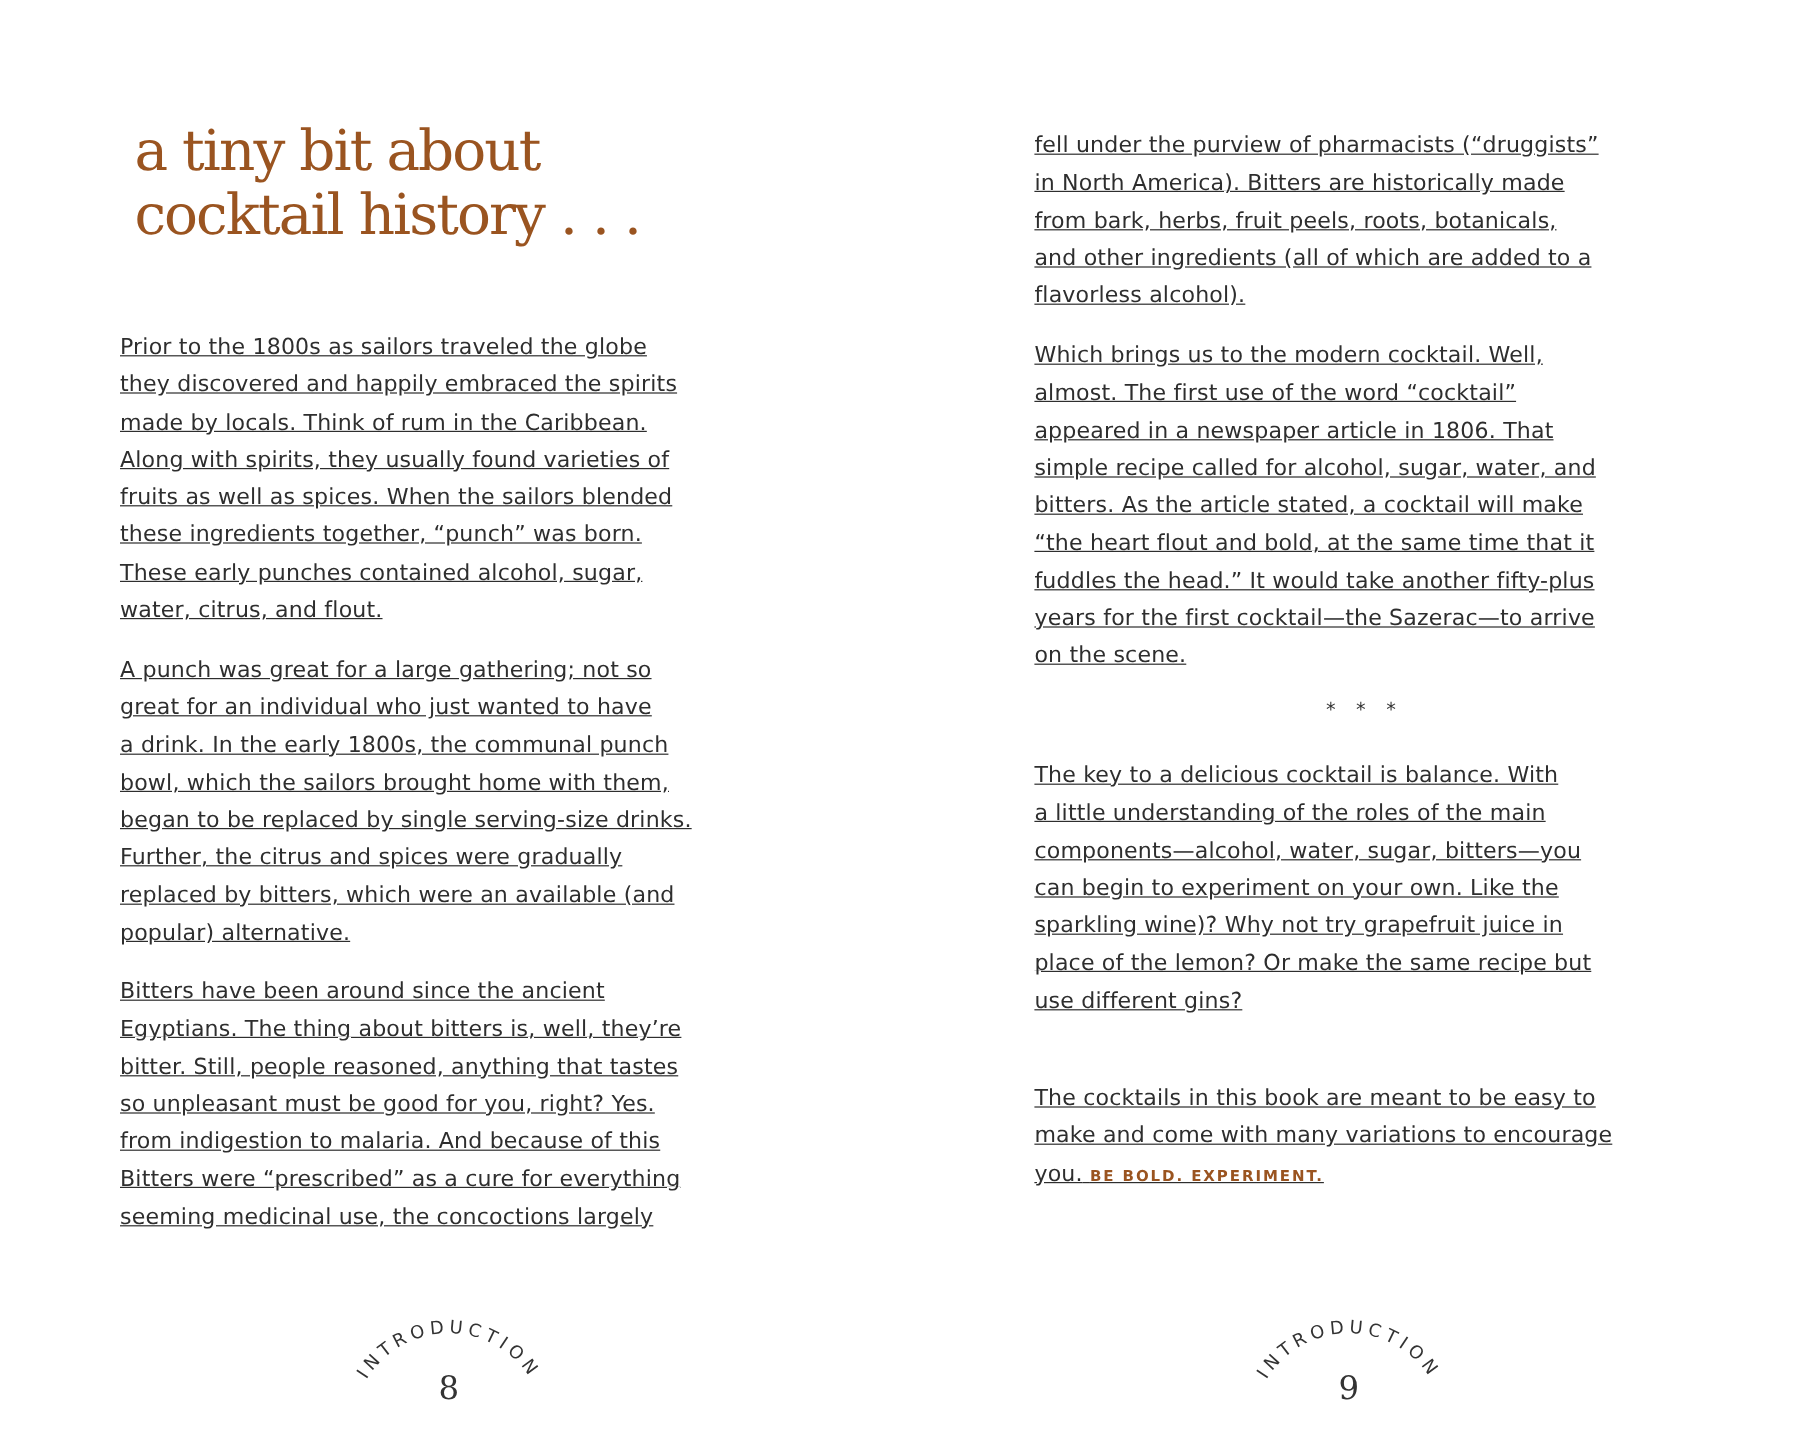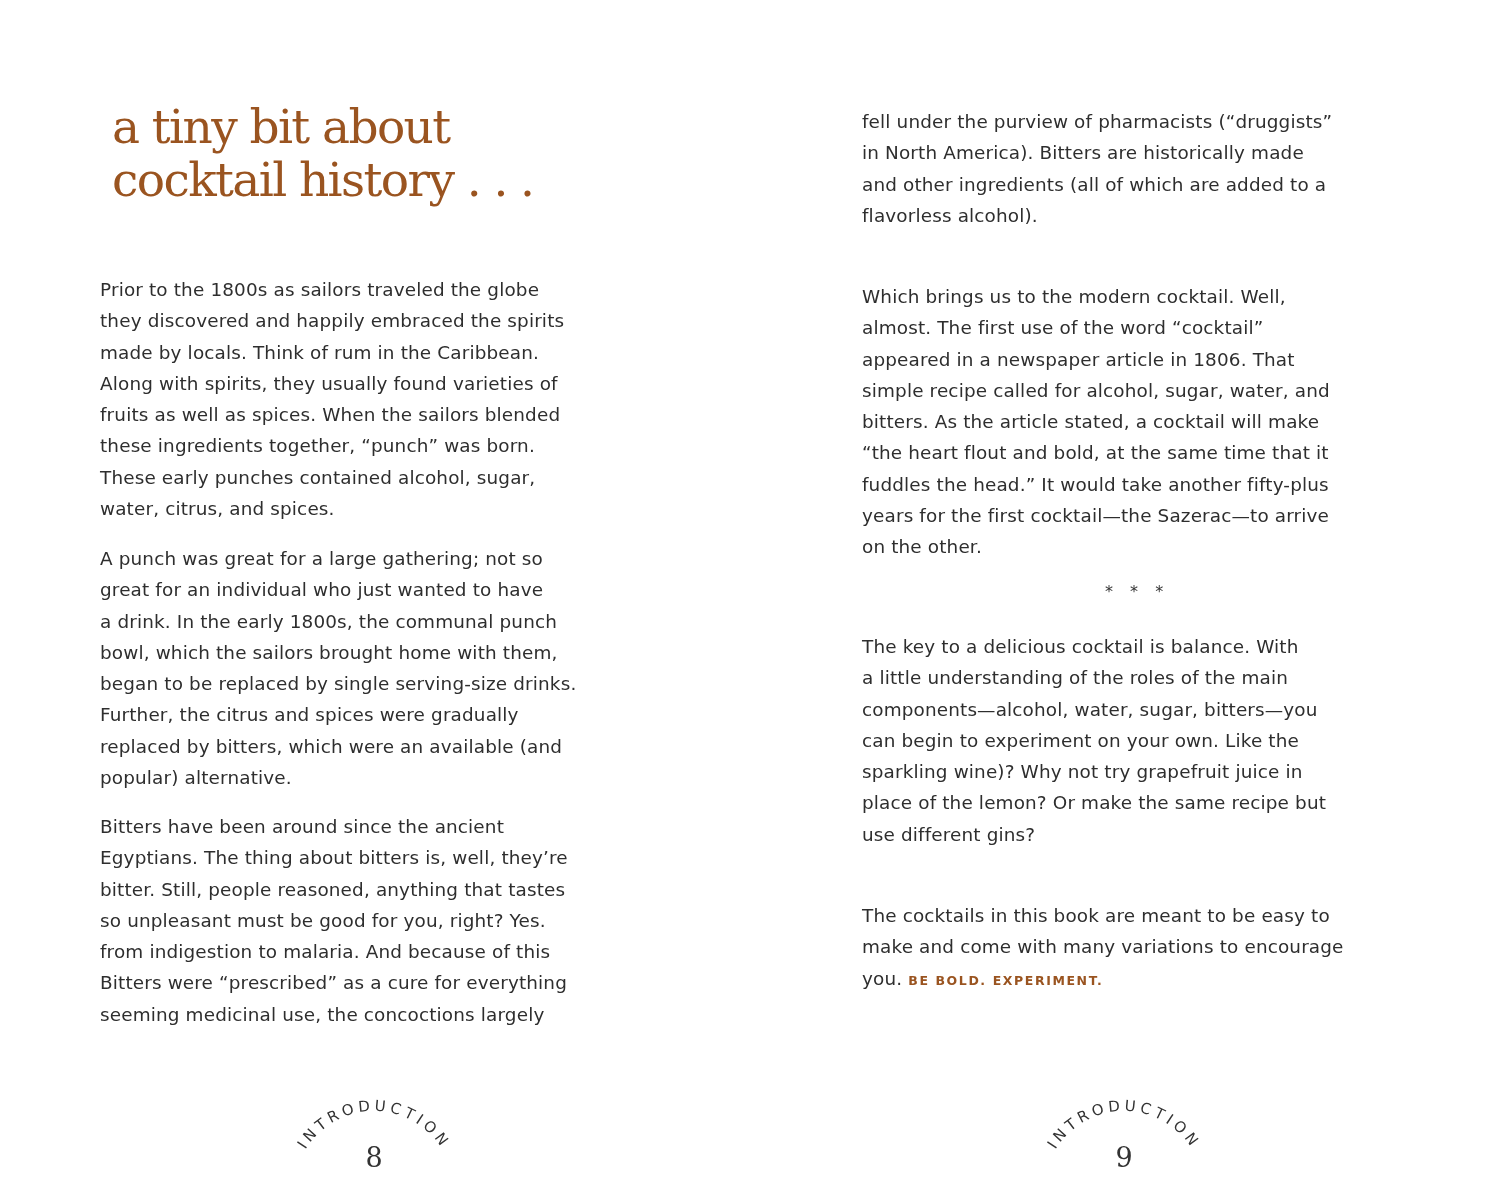--- a/index.html
+++ b/index.html
@@ -3,21 +3,21 @@
 <meta charset="utf-8">
 <style>
   html, body { margin: 0; padding: 0; background: #ffffff; }
   body { width: 1500px; height: 1200px; position: relative; overflow: hidden; font-family: "DejaVu Sans", sans-serif; color: #2b2b2b; }
   .page { position: absolute; top: 0; height: 1200px; }
   .page-left { left: 0; width: 750px; padding-left: 28px; }
   .page-right { left: 750px; width: 750px; }
   .title { position: absolute; left: 112px; top: 100px; margin: 0; font-family: "DejaVu Serif", serif; font-weight: 300; font-size: 47px; line-height: 53px; color: #9a5420; letter-spacing: -1.6px; }
   .title span { display: block; white-space: nowrap; }
   .para { position: absolute; margin: 0; font-family: "DejaVu Sans", sans-serif; font-size: 18.4px; line-height: 31.3px; color: #2e2e2e; letter-spacing: 0.15px; }
-  .para span.line { display: block; white-space: nowrap; }
+  .para span.line { display: block; white-space: nowrap; text-decoration: underline; }
   .left-para { left: 100px; }
   .right-para { left: 112px; }
   .accent { font-size: 12.5px; font-weight: bold; letter-spacing: 1.6px; color: #9a5420; }
   .stars { position: absolute; left: 355px; top: 582px; font-size: 16px; letter-spacing: 6px; color: #333; }
   .folio { position: absolute; width: 180px; height: 90px; }
   .folio svg { width: 180px; height: 90px; }
   .folio-num { position: absolute; left: 0; width: 180px; top: 48px; text-align: center; font-family: "DejaVu Serif", serif; font-size: 27px; color: #333; }
 </style>
 </head>
 <body>
@@ -29,21 +29,21 @@
   </h1>
 
   <p class="para left-para" style="top:274px">
     <span class="line">Prior to the 1800s as sailors traveled the globe</span>
     <span class="line">they discovered and happily embraced the spirits</span>
     <span class="line">made by locals. Think of rum in the Caribbean.</span>
     <span class="line">Along with spirits, they usually found varieties of</span>
     <span class="line">fruits as well as spices. When the sailors blended</span>
     <span class="line">these ingredients together, “punch” was born.</span>
     <span class="line">These early punches contained alcohol, sugar,</span>
-    <span class="line">water, citrus, and spices.</span>
+    <span class="line">water, citrus, and flout.</span>
   </p>
 
   <p class="para left-para" style="top:543px">
     <span class="line">A punch was great for a large gathering; not so</span>
     <span class="line">great for an individual who just wanted to have</span>
     <span class="line">a drink. In the early 1800s, the communal punch</span>
     <span class="line">bowl, which the sailors brought home with them,</span>
     <span class="line">began to be replaced by single serving-size drinks.</span>
     <span class="line">Further, the citrus and spices were gradually</span>
     <span class="line">replaced by bitters, which were an available (and</span>
@@ -70,34 +70,35 @@
       </text>
     </svg>
     <div class="folio-num">8</div>
   </div>
 </div>
 
 <div class="page page-right">
   <p class="para right-para" style="top:106px">
     <span class="line">fell under the purview of pharmacists (“druggists”</span>
     <span class="line">in North America). Bitters are historically made</span>
+    <span class="line">from bark, herbs, fruit peels, roots, botanicals,</span>
     <span class="line">and other ingredients (all of which are added to a</span>
     <span class="line">flavorless alcohol).</span>
   </p>
 
   <p class="para right-para" style="top:281px">
     <span class="line">Which brings us to the modern cocktail. Well,</span>
     <span class="line">almost. The first use of the word “cocktail”</span>
     <span class="line">appeared in a newspaper article in 1806. That</span>
     <span class="line">simple recipe called for alcohol, sugar, water, and</span>
     <span class="line">bitters. As the article stated, a cocktail will make</span>
     <span class="line">“the heart flout and bold, at the same time that it</span>
     <span class="line">fuddles the head.” It would take another fifty-plus</span>
     <span class="line">years for the first cocktail—the Sazerac—to arrive</span>
-    <span class="line">on the other.</span>
+    <span class="line">on the scene.</span>
   </p>
 
   <div class="stars">* * *</div>
 
   <p class="para right-para" style="top:631px">
     <span class="line">The key to a delicious cocktail is balance. With</span>
     <span class="line">a little understanding of the roles of the main</span>
     <span class="line">components—alcohol, water, sugar, bitters—you</span>
     <span class="line">can begin to experiment on your own. Like the</span>
     <span class="line">sparkling wine)? Why not try grapefruit juice in</span>

